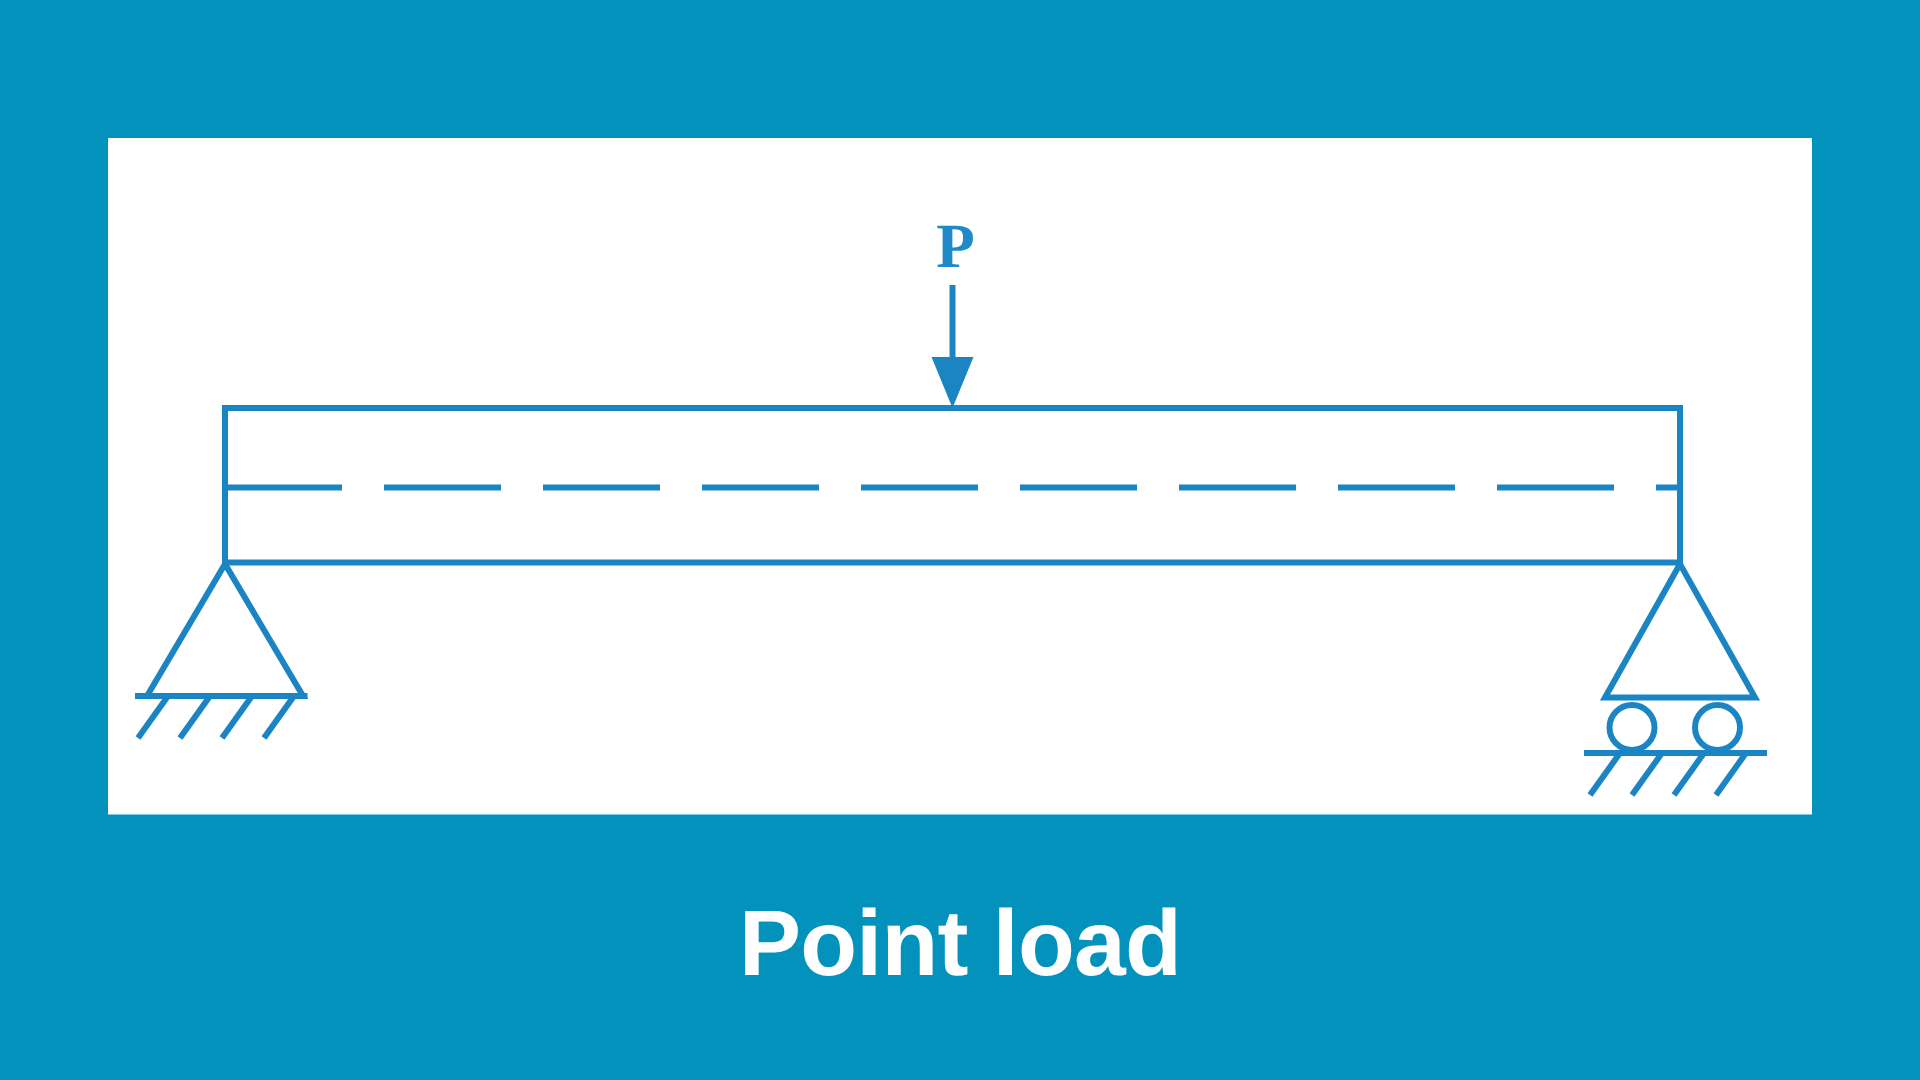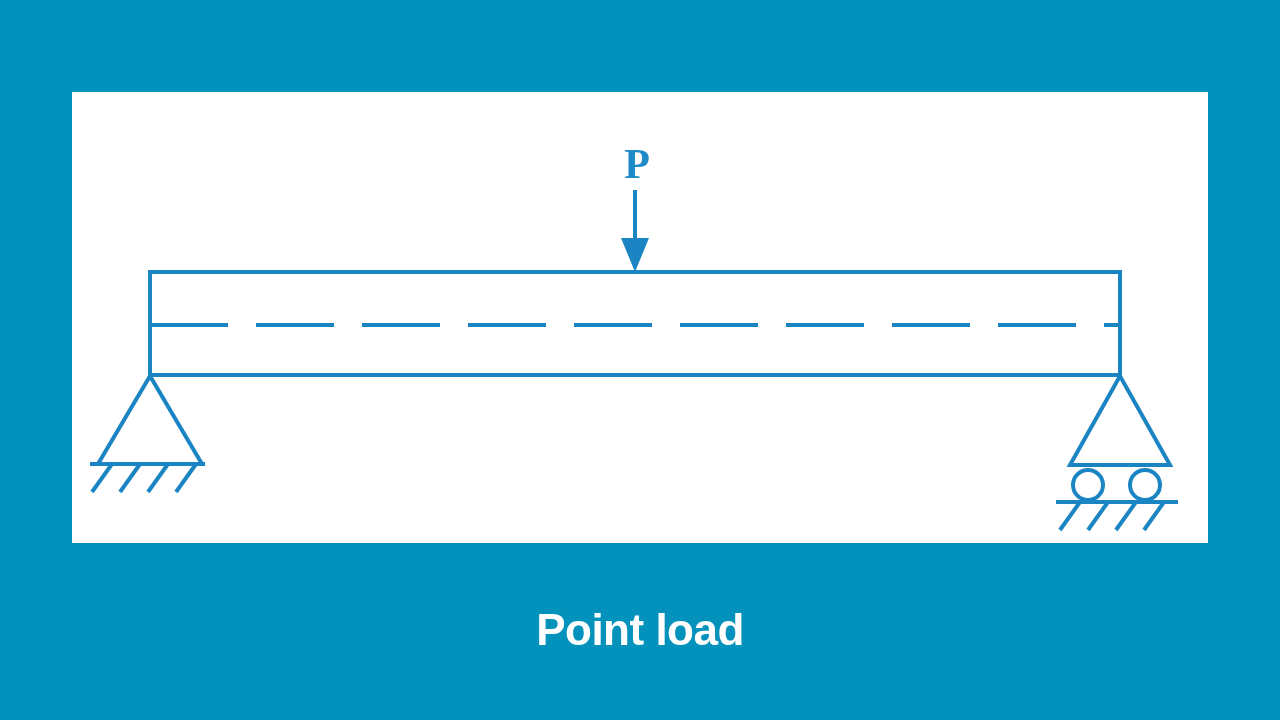--- a/index.html
+++ b/index.html
@@ -36,21 +36,21 @@
   }
   #caption {
     position: absolute;
     left: 0;
     top: 592px;
     width: 1280px;
     text-align: center;
     color: #FFFFFF;
     font-family: "Liberation Sans", sans-serif;
     font-weight: bold;
-    font-size: 44px;
+    font-size: 62px;
     line-height: 76px;
     letter-spacing: -0.5px;
     white-space: nowrap;
   }
   .load-label {
     font-family: "Liberation Serif", serif;
     font-weight: bold;
     font-size: 42px;
   }
 </style>

